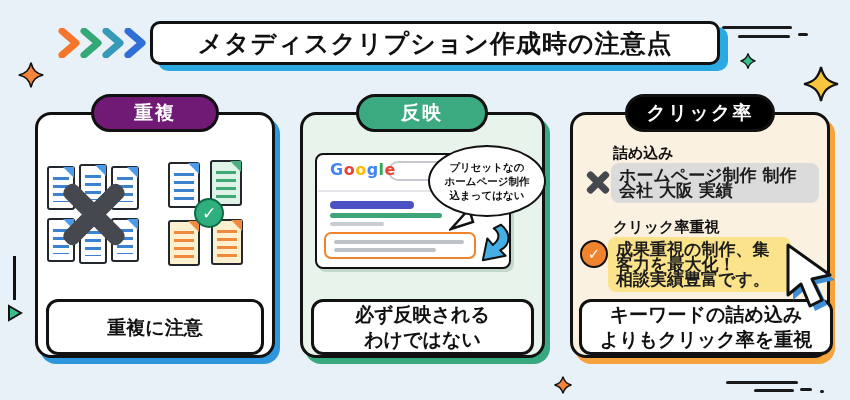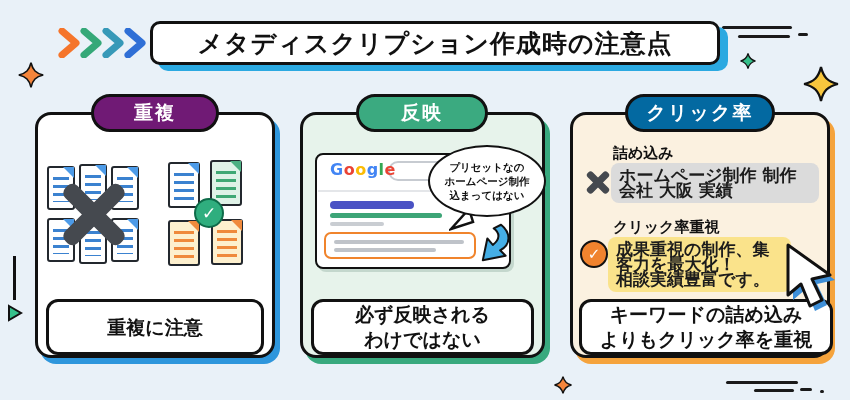--- a/index.html
+++ b/index.html
@@ -21,21 +21,21 @@
   .card { position:absolute; top:112px; height:246px; border:3px solid #111; border-radius:16px; z-index:1; }
   .card1 { left:35px;  width:240px; background:#ffffff; box-shadow:5px 6px 0 #2E96DC; }
   .card2 { left:300px; width:245px; background:#E7F3EB; box-shadow:5px 6px 0 #38A97E; }
   .card3 { left:570px; width:260px; background:#FBF1E0; box-shadow:5px 6px 0 #F5A33C; }
 
   .badge { position:absolute; top:94px; height:38px; border:3px solid #111; border-radius:20px;
     display:flex; align-items:center; justify-content:center; color:#fff; font-size:19px;
     font-weight:bold; letter-spacing:2px; z-index:6; }
   .badge1 { left:91px;  width:128px; background:#701a75; }
   .badge2 { left:356px; width:132px; background:#3BAA80; }
-  .badge3 { left:625px; width:150px; background:#0369a1;align-items:center; }
+  .badge3 { left:625px; width:150px; background:#000000;align-items:center; }
 
   .caption { position:absolute; top:299px; height:56px; background:#fff; border:3px solid #111;
     border-radius:12px; display:flex; flex-direction:column; align-items:center; justify-content:center;
     font-weight:bold; color:#111; z-index:4; text-align:center; }
   .caption span { display:block; font-size:19px; line-height:25px; }
   .caption1 { left:46px;  width:218px; }
   .caption2 { left:311px; width:223px; }
   .caption3 { left:579px; width:254px; }
 
   

